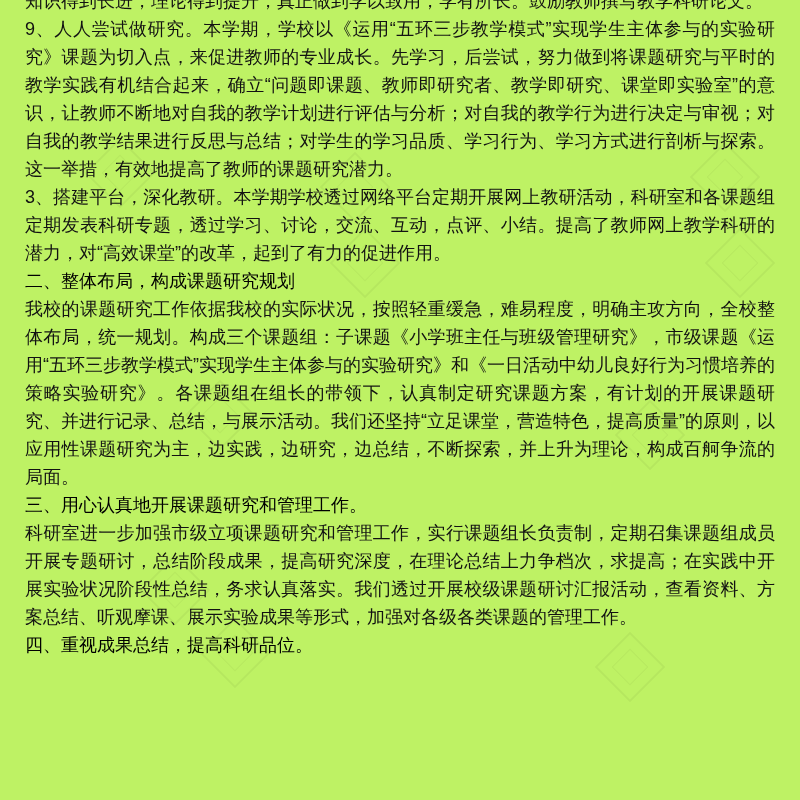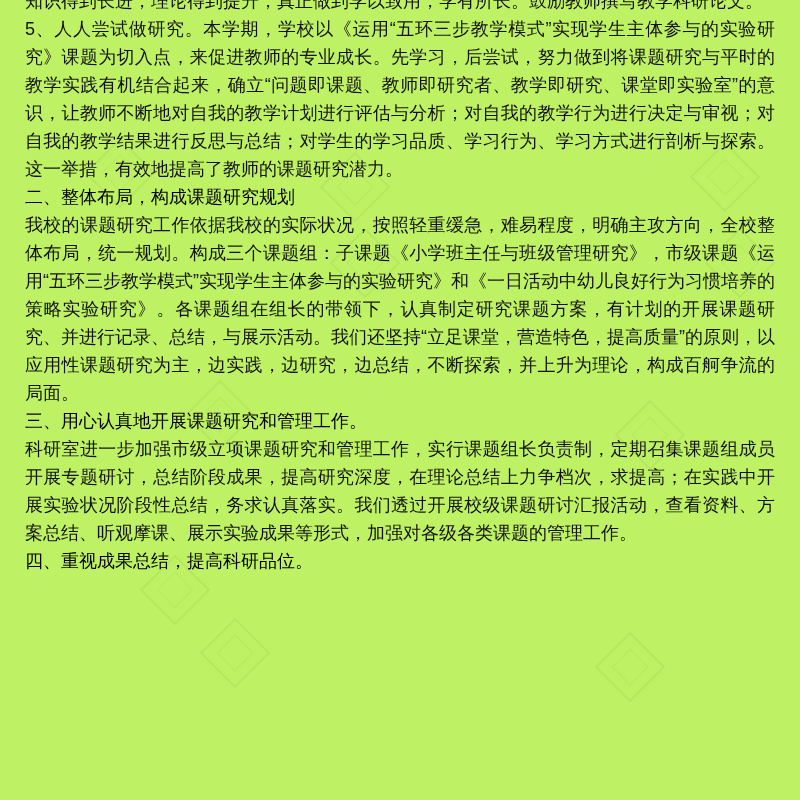--- a/index.html
+++ b/index.html
@@ -75,21 +75,22 @@
     <div class="wm" style="left:715px; top:238px;"></div>
     <div class="wm" style="left:195px; top:390px;"></div>
     <div class="wm" style="left:625px; top:410px;"></div>
     <div class="wm" style="left:150px; top:565px;"></div>
     <div class="wm" style="left:210px; top:628px;"></div>
     <div class="wm" style="left:605px; top:642px;"></div>
   </div>
 
   <div class="doc">
       <div class="para body">知识得到长进，理论得到提升，真正做到学以致用，学有所长。鼓励教师撰写教学科研论文。</div>
-      <div class="para body">5、人人尝试做研究。本学期，学校以《运用“五环三步教学模式”实现学生主体参与的实验研究》课题为切入点，来促进教师的专业成长。先学习，后尝试，努力做到将课题研究与平时的教学实践有机结合起来，确立“问题即课题、教师即研究者、教学即研究、课堂即实验室”的意识，让教师不断地对自我的教学计划进行评估与分析；对自我的教学行为进行决定与审视；对自我的教学结果进行反思与总结；对学生的学习品质、学习行为、学习方式进行剖析与探索。这一举措，有效地提高了教师的课题研究潜力。</div>
+      <div class="para body">9、人人尝试做研究。本学期，学校以《运用“五环三步教学模式”实现学生主体参与的实验研究》课题为切入点，来促进教师的专业成长。先学习，后尝试，努力做到将课题研究与平时的教学实践有机结合起来，确立“问题即课题、教师即研究者、教学即研究、课堂即实验室”的意识，让教师不断地对自我的教学计划进行评估与分析；对自我的教学行为进行决定与审视；对自我的教学结果进行反思与总结；对学生的学习品质、学习行为、学习方式进行剖析与探索。这一举措，有效地提高了教师的课题研究潜力。</div>
+      <div class="para body">3、搭建平台，深化教研。本学期学校透过网络平台定期开展网上教研活动，科研室和各课题组定期发表科研专题，透过学习、讨论，交流、互动，点评、小结。提高了教师网上教学科研的潜力，对“高效课堂”的改革，起到了有力的促进作用。</div>
       <div class="para heading">二、整体布局，构成课题研究规划</div>
       <div class="para body">我校的课题研究工作依据我校的实际状况，按照轻重缓急，难易程度，明确主攻方向，全校整体布局，统一规划。构成三个课题组：子课题《小学班主任与班级管理研究》，市级课题《运用“五环三步教学模式”实现学生主体参与的实验研究》和《一日活动中幼儿良好行为习惯培养的策略实验研究》。各课题组在组长的带领下，认真制定研究课题方案，有计划的开展课题研究、并进行记录、总结，与展示活动。我们还坚持“立足课堂，营造特色，提高质量”的原则，以应用性课题研究为主，边实践，边研究，边总结，不断探索，并上升为理论，构成百舸争流的局面。</div>
       <div class="para heading">三、用心认真地开展课题研究和管理工作。</div>
       <div class="para body">科研室进一步加强市级立项课题研究和管理工作，实行课题组长负责制，定期召集课题组成员开展专题研讨，总结阶段成果，提高研究深度，在理论总结上力争档次，求提高；在实践中开展实验状况阶段性总结，务求认真落实。我们透过开展校级课题研讨汇报活动，查看资料、方案总结、听观摩课、展示实验成果等形式，加强对各级各类课题的管理工作。</div>
       <div class="para heading">四、重视成果总结，提高科研品位。</div>
     </div>
 
 </div>
 
 </body></html>

